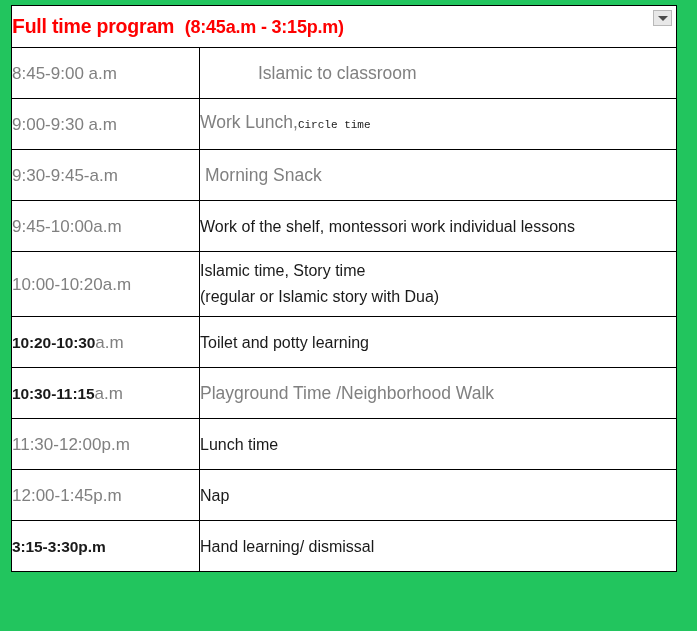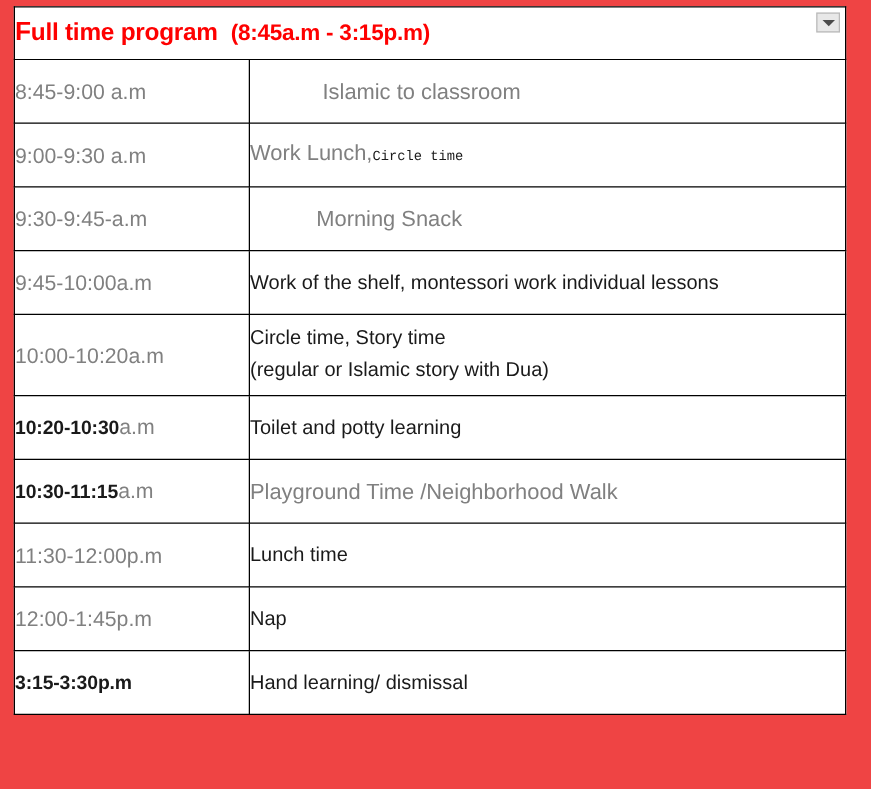--- a/index.html
+++ b/index.html
@@ -11,21 +11,21 @@
     width: 697px;
     height: 631px;
     font-family: "Liberation Sans", sans-serif;
     overflow: hidden;
   }
 
   .doc-wrap {
     position: relative;
     width: 697px;
     height: 631px;
-    background: #ef4444;
+    background: #22c55e;
   }
 
   .schedule-table {
     position: absolute;
     left: 11px;
     top: 5px;
     width: 666px;
     border-collapse: collapse;
     table-layout: fixed;
     background: #ffffff;
@@ -121,21 +121,21 @@
     line-height: 23px;
   }
   .d-dark-sm {
     color: #1a1a1a;
     font-size: 11px;
     line-height: 23px;
     font-family: Liberation Mono, monospace;
   }
 
   .indent-big { padding-left: 58px; display: inline-block; }
-  .indent-sm  { padding-left: 5px;  display: inline-block; margin-left: 48px; }
+  .indent-sm  { padding-left: 5px;  display: inline-block; }
 
   .two-line { line-height: 26px; }
   .row-tall .time-cell,
   .row-tall .desc-cell { height: 64px; }
 
   .nowrap { white-space: nowrap; }
 </style>
 </head>
 <body>
 
@@ -191,21 +191,21 @@
         <td class="desc-cell">
           <span class="d-dark">Work of the shelf, montessori work individual lessons</span>
         </td>
       </tr>
 
       <tr class="row-tall">
         <td class="time-cell">
           <span class="t-gray">10:00-10:20a.m</span>
         </td>
         <td class="desc-cell">
-          <div class="d-dark two-line">Circle time, Story time</div>
+          <div class="d-dark two-line">Islamic time, Story time</div>
           <div class="d-dark two-line">(regular  or Islamic story with Dua)</div>
         </td>
       </tr>
 
       <tr>
         <td class="time-cell">
           <span class="t-dark">10:20-10:30</span><span class="t-gray">a.m</span>
         </td>
         <td class="desc-cell">
           <span class="d-dark">Toilet and potty learning</span>

